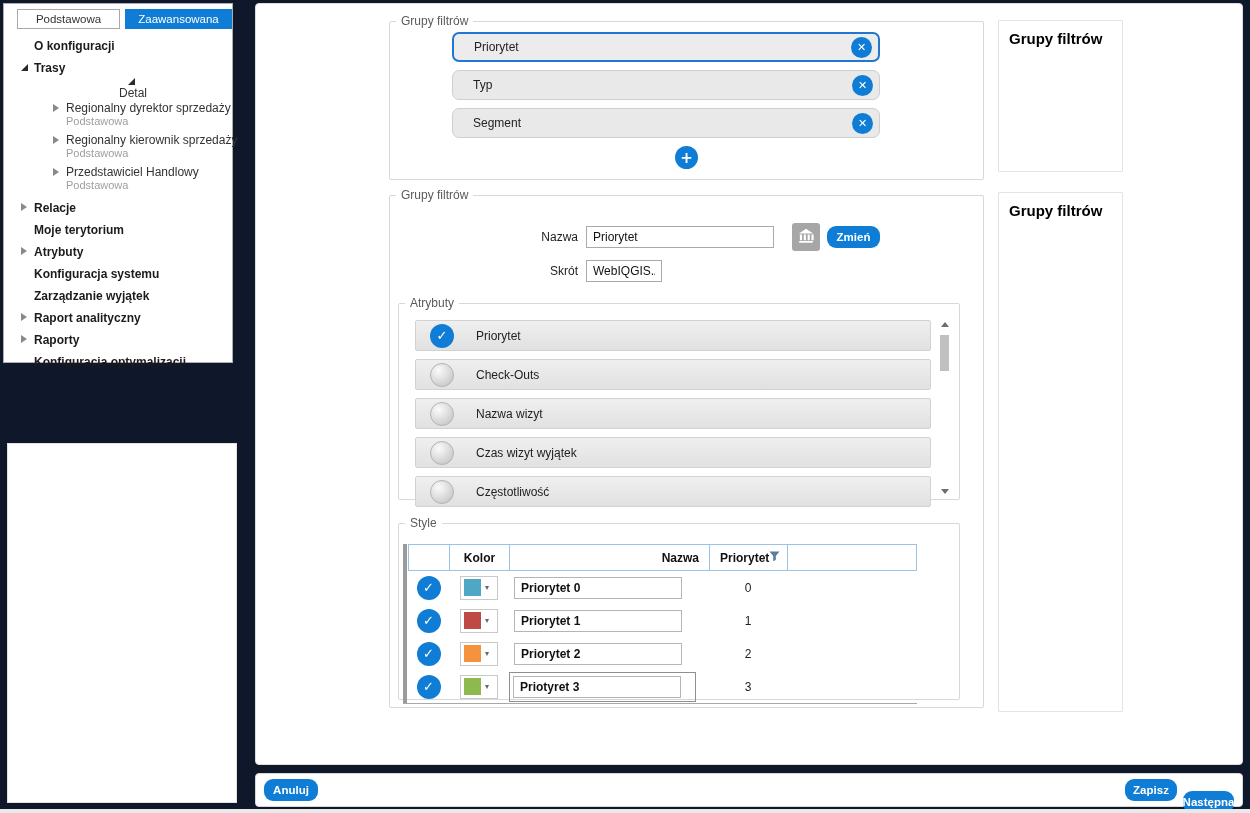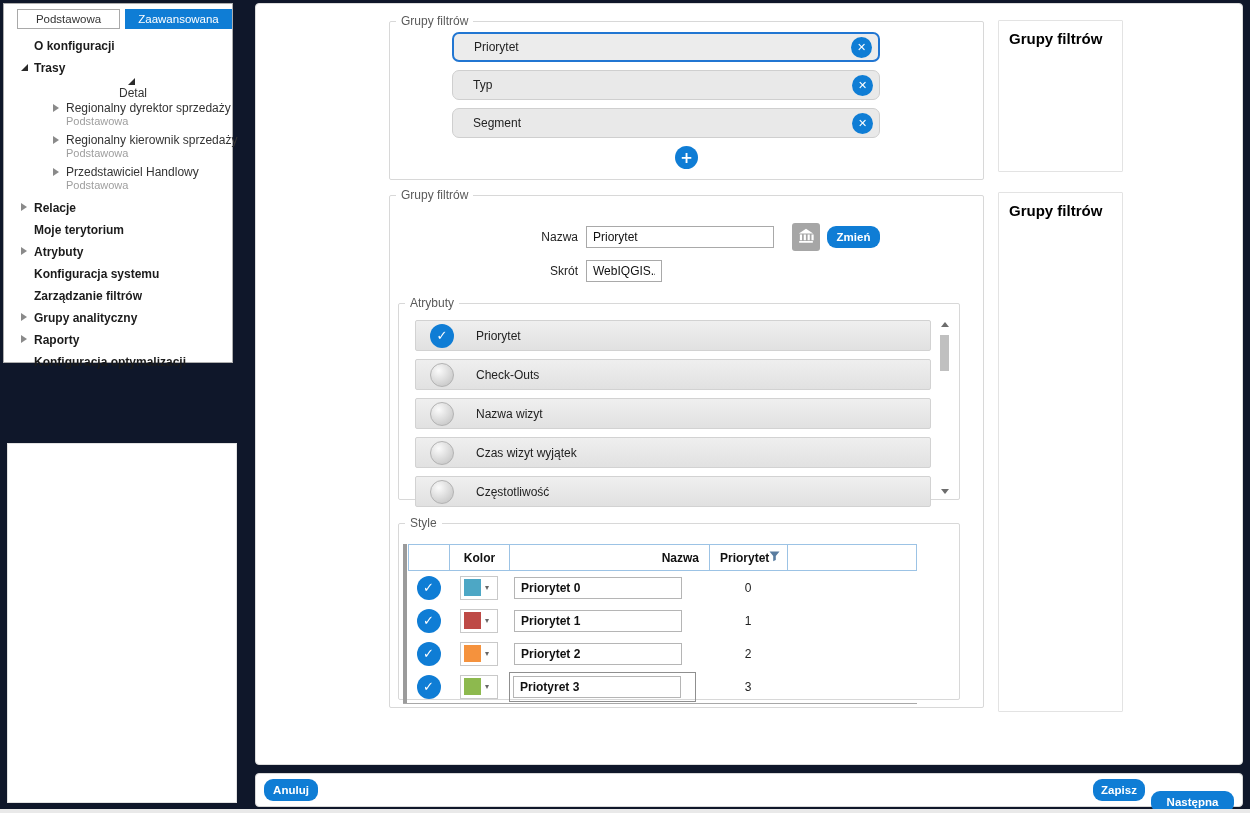--- a/index.html
+++ b/index.html
@@ -121,21 +121,21 @@
   #right-box-2 { left:742px; top:188px; height:520px; }
   .right-box h2 { font-size:15px; color:#000; padding:9px 10px; font-weight:bold; }
 
   
   #footer-bar { position:absolute; left:255px; top:773px; width:988px; height:34px;
                 background:#fff; border:1px solid #d8d8d8; border-radius:4px;
                 display:flex; align-items:center; padding:0 8px; }
   #cancel-btn { width:54px; height:22px; }
   #footer-spacer { flex:1; }
   #save-btn { width:52px; height:22px; margin-right:6px; }
-  #next-btn { width:83px; height:22px;margin-top:24px; }
+  #next-btn { width:51px; height:22px;margin-top:24px; }
   #bottom-strip { position:absolute; left:0; top:809px; width:1250px; height:4px; background:#e9e9e9; }
 </style>
 </head>
 <body>
 
 <div id="canvas">
 
   <div id="nav-panel">
     <div id="tab-basic" class="tab-btn">Podstawowa</div>
     <div id="tab-advanced" class="tab-btn" style="background: rgb(15, 125, 213); border: 1px solid rgb(15, 125, 213);">Zaawansowana</div>
@@ -199,27 +199,27 @@
         </div>
         <div class="tree-item lvl0">
           <span class="arrow none"></span>
           <div class="tree-text">
             <span class="t-label">Konfiguracja systemu</span>
           </div>
         </div>
         <div class="tree-item lvl0">
           <span class="arrow none"></span>
           <div class="tree-text">
-            <span class="t-label">Zarządzanie filtrów</span>
-          </div>
-        </div>
-        <div class="tree-item lvl0">
-          <span class="arrow collapsed"></span>
-          <div class="tree-text">
-            <span class="t-label">Grupy analityczny</span>
+            <span class="t-label">Zarządzanie wyjątek</span>
+          </div>
+        </div>
+        <div class="tree-item lvl0">
+          <span class="arrow collapsed"></span>
+          <div class="tree-text">
+            <span class="t-label">Raport analityczny</span>
           </div>
         </div>
         <div class="tree-item lvl0">
           <span class="arrow collapsed"></span>
           <div class="tree-text">
             <span class="t-label">Raporty</span>
           </div>
         </div>
         <div class="tree-item lvl0">
           <span class="arrow none"></span>

